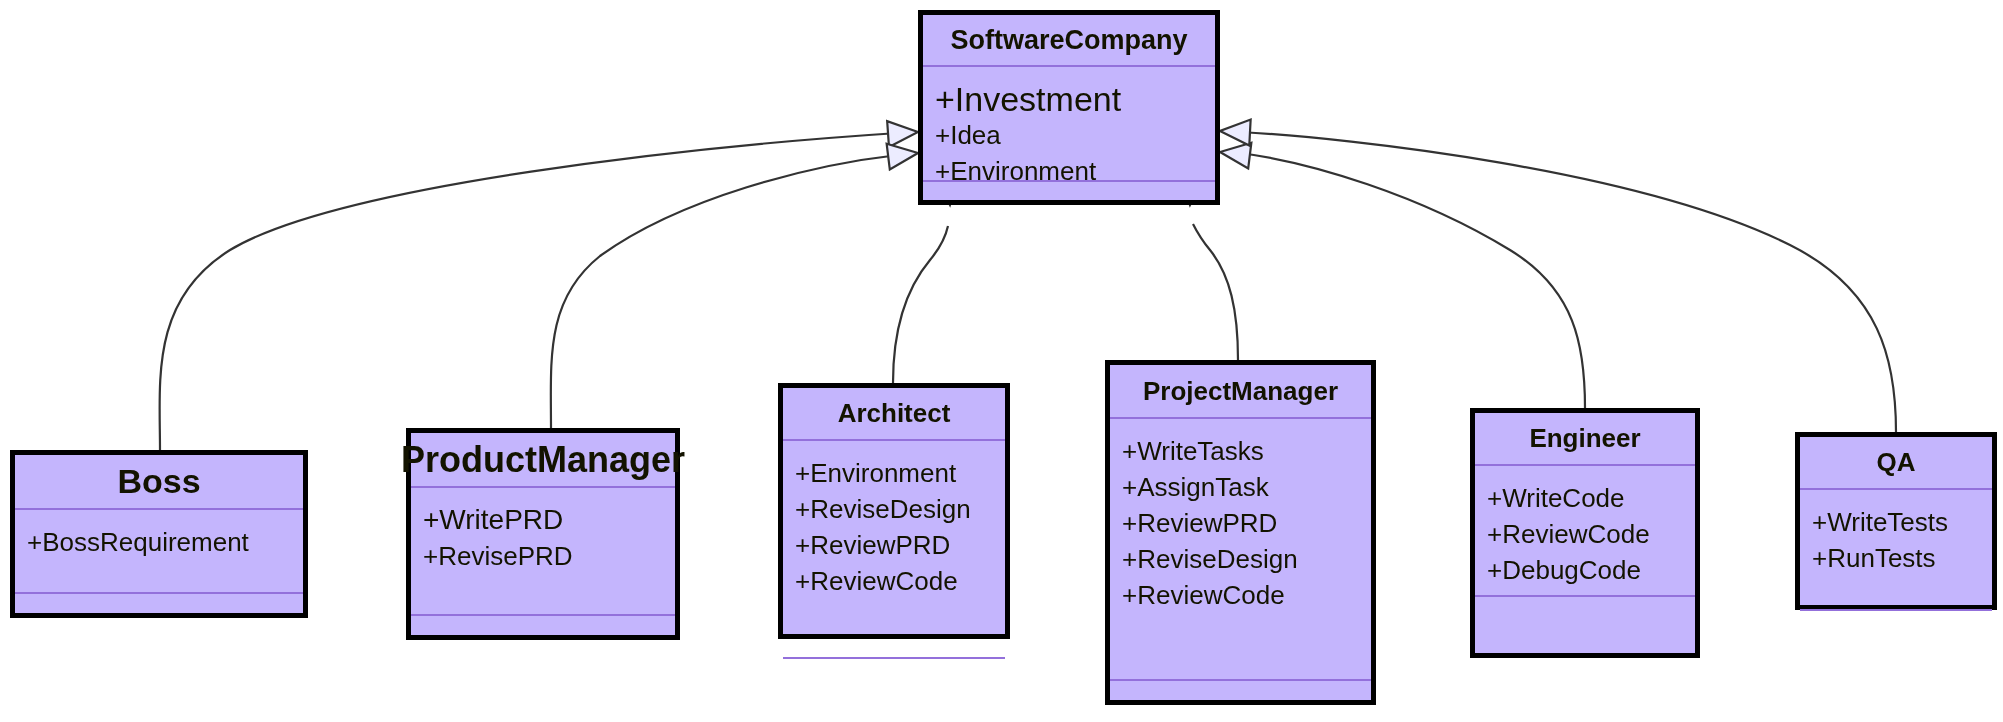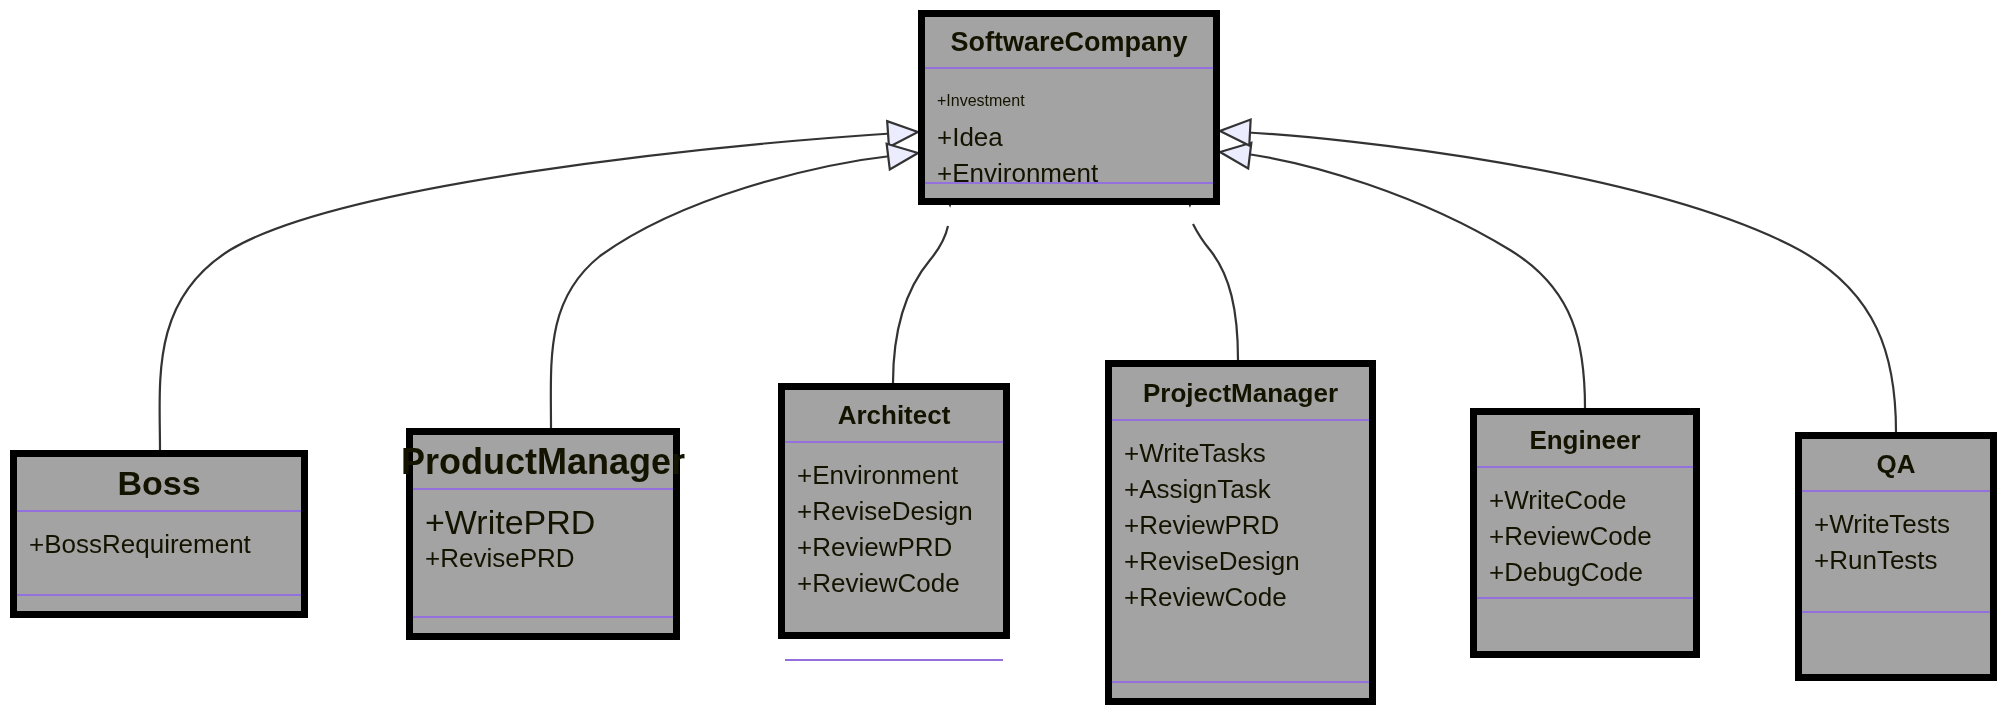--- a/index.html
+++ b/index.html
@@ -32,22 +32,22 @@
   }
   .arrow-head {
     fill: #ECECFF;
     stroke: #333333;
     stroke-width: 2.2;
     stroke-linejoin: miter;
   }
   .uml-class {
     position: absolute;
     box-sizing: border-box;
-    background: #a3a3a3;
-    border: 7px solid #000000;
+    background: #c4b5fd;
+    border: 5px solid #000000;
     z-index: 2;
   }
   .class-title {
     box-sizing: border-box;
     text-align: center;
     font-weight: bold;
     color: #131300;
     border-bottom: 2px solid #9370DB;
     white-space: nowrap;
     display: flex;
@@ -97,37 +97,37 @@
       <g>
         <path class="edge-path" d="M 1896,432 C 1896,360 1880,290 1790,245 C 1640,170 1350,138 1240,132"></path>
         <polygon class="arrow-head" points="0,0 -30,-13 -30,13" transform="translate(1220,131) rotate(183)"></polygon>
       </g>
     </svg>
 
   <div id="nodes">
       <div class="uml-class" style="left: 918px; top: 10px; width: 302px; height: 195px;">
         <div class="class-title" style="height: 52px; font-size: 27px;">SoftwareCompany</div>
         <div class="class-members" style="height: 115px;">
-          <div class="member-row" style="font-size: 16px; line-height: 36px;">+Investment</div>
+          <div class="member-row" style="font-size: 34px; line-height: 36px;">+Investment</div>
           <div class="member-row" style="font-size: 26px; line-height: 36px;">+Idea</div>
           <div class="member-row" style="font-size: 26px; line-height: 36px;">+Environment</div>
         </div>
         <div class="class-methods" style="height: 26px;"></div>
       </div>
       <div class="uml-class" style="left: 10px; top: 450px; width: 298px; height: 168px;">
         <div class="class-title" style="height: 55px; font-size: 34px;">Boss</div>
         <div class="class-members" style="height: 84px;">
           <div class="member-row" style="font-size: 26px; line-height: 36px;">+BossRequirement</div>
         </div>
         <div class="class-methods" style="height: 29px;"></div>
       </div>
       <div class="uml-class" style="left: 406px; top: 428px; width: 274px; height: 212px;">
         <div class="class-title" style="height: 55px; font-size: 36px;">ProductManager</div>
         <div class="class-members" style="height: 128px;">
-          <div class="member-row" style="font-size: 34px; line-height: 36px;">+WritePRD</div>
+          <div class="member-row" style="font-size: 28px; line-height: 36px;">+WritePRD</div>
           <div class="member-row" style="font-size: 26px; line-height: 36px;">+RevisePRD</div>
         </div>
         <div class="class-methods" style="height: 29px;"></div>
       </div>
       <div class="uml-class" style="left: 778px; top: 383px; width: 232px; height: 256px;">
         <div class="class-title" style="height: 53px; font-size: 26px;">Architect</div>
         <div class="class-members" style="height: 218px;">
           <div class="member-row" style="font-size: 26px; line-height: 36px;">+Environment</div>
           <div class="member-row" style="font-size: 26px; line-height: 36px;">+ReviseDesign</div>
           <div class="member-row" style="font-size: 26px; line-height: 36px;">+ReviewPRD</div>
@@ -148,21 +148,21 @@
       </div>
       <div class="uml-class" style="left: 1470px; top: 408px; width: 230px; height: 250px;">
         <div class="class-title" style="height: 53px; font-size: 26px;">Engineer</div>
         <div class="class-members" style="height: 131px;">
           <div class="member-row" style="font-size: 26px; line-height: 36px;">+WriteCode</div>
           <div class="member-row" style="font-size: 26px; line-height: 36px;">+ReviewCode</div>
           <div class="member-row" style="font-size: 26px; line-height: 36px;">+DebugCode</div>
         </div>
         <div class="class-methods" style="height: 29px;"></div>
       </div>
-      <div class="uml-class" style="left: 1795px; top: 432px; width: 202px; height: 249px;">
+      <div class="uml-class" style="left: 1795px; top: 432px; width: 202px; height: 178px;">
         <div class="class-title" style="height: 53px; font-size: 26px;">QA</div>
         <div class="class-members" style="height: 121px;">
           <div class="member-row" style="font-size: 26px; line-height: 36px;">+WriteTests</div>
           <div class="member-row" style="font-size: 26px; line-height: 36px;">+RunTests</div>
         </div>
         <div class="class-methods" style="height: 29px;"></div>
       </div>
     </div>
 
 </div>

